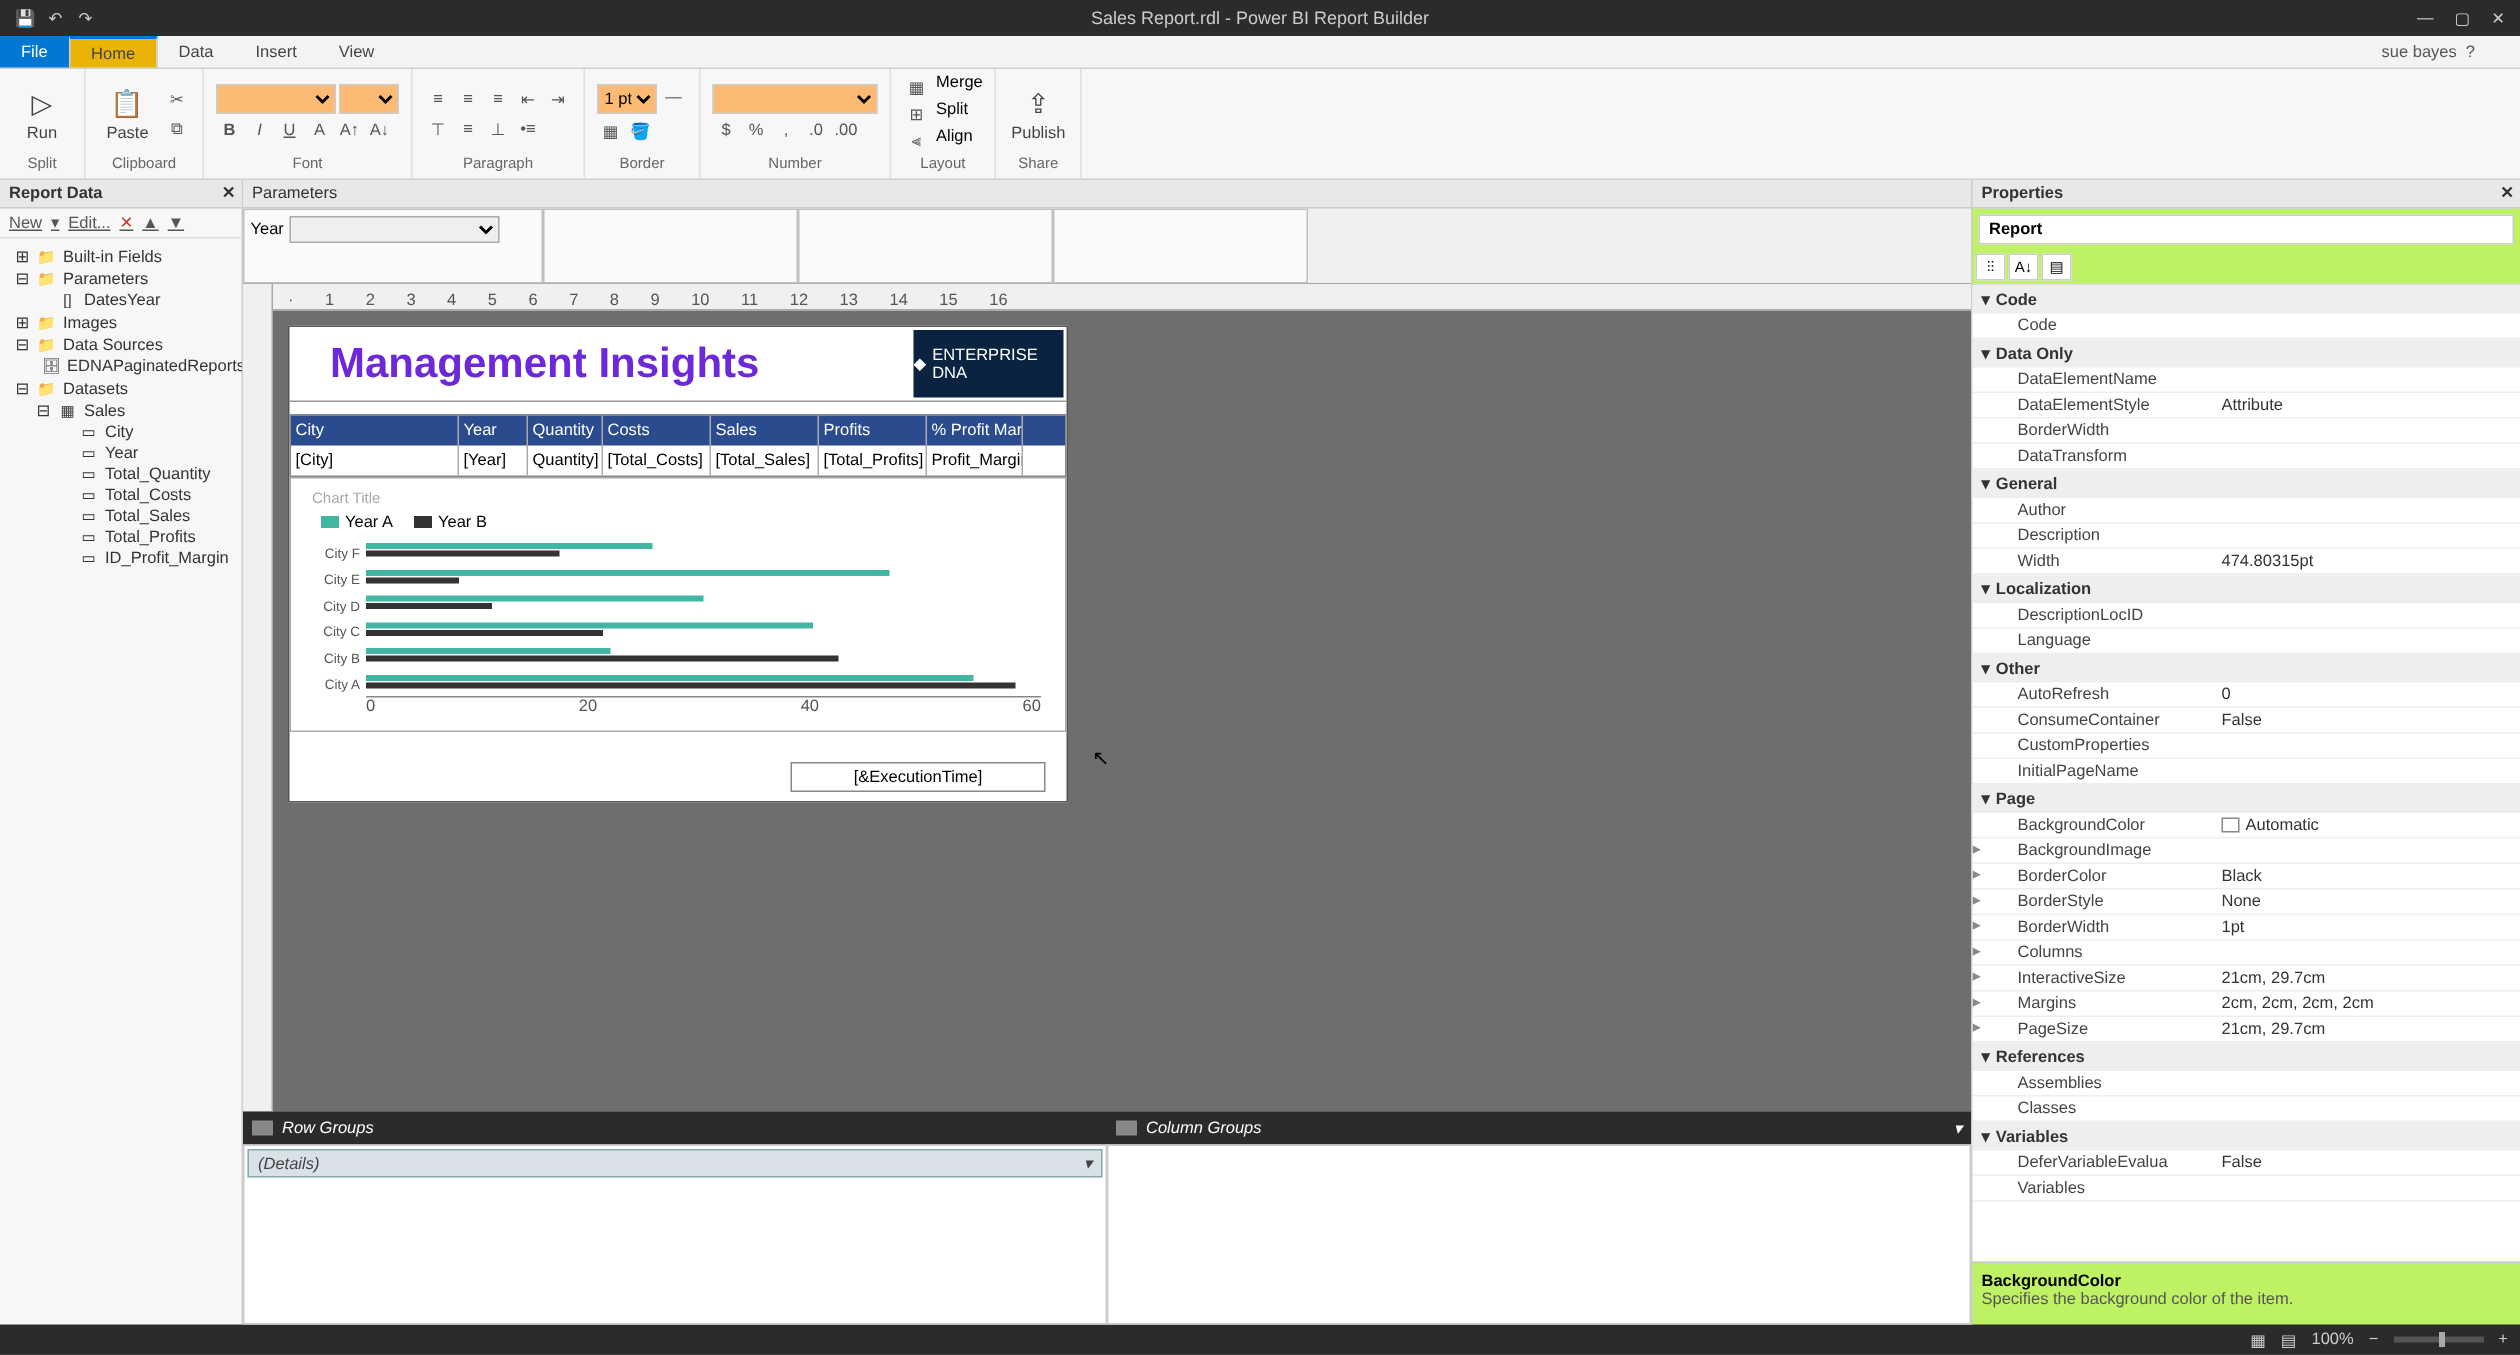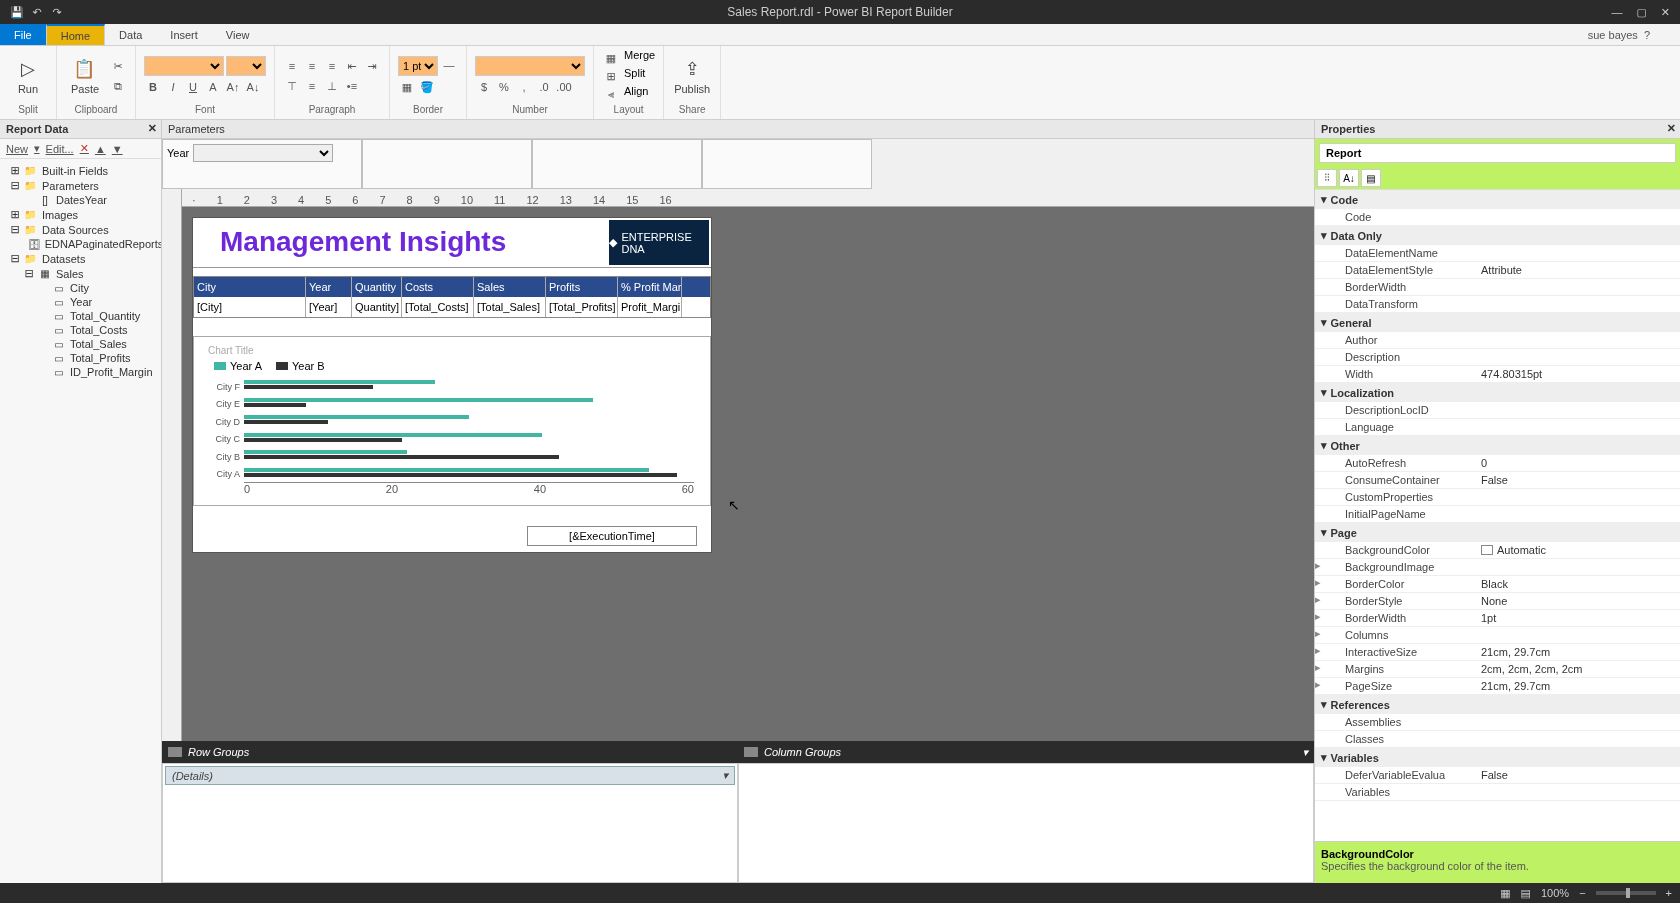--- a/index.html
+++ b/index.html
@@ -65,21 +65,21 @@
 .report-body { width: 520px; background: #fff; border: 1px solid #555; position: relative; }
 .report-heading { display: flex; border-bottom: 1px solid #999; }
 .rtitle { flex: 1; padding: 8px 27px; color: #6d28d9; font-size: 28px; font-weight: 700; }
 .rlogo { width: 100px; height: 45px; background: #0a2340; color: #fff; display: flex; align-items: center; justify-content: center; font-size: 9px; gap: 4px; margin: 2px; }
 .rtable { border: 1px solid #888; margin-top: 8px; font-size: 11px; }
 .rtable .thead { display: flex; background: #2a4b8d; color: #fff; }
 .rtable .tbody { display: flex; }
 .rtable .th, .rtable .td { padding: 4px 3px; border-right: 1px solid #aaa; overflow: hidden; white-space: nowrap; }
 .c1{width:112px}.c2{width:46px}.c3{width:50px}.c4{width:72px}.c5{width:72px}.c6{width:72px}.c7{width:64px;text-align:right}
 
-.chart-box { border: 1px solid #aaa; margin-top: 18px; height: 170px; padding: 6px; position: relative; }
+.chart-box { border: 1px solid #aaa; height: 170px; padding: 6px; position: relative; }
 .chart-title { color: #aaa; font-size: 10px; padding: 2px 8px; }
 .legend { display: flex; gap: 14px; padding: 2px 14px; font-size: 10px; }
 .legend .item { display: flex; align-items: center; gap: 4px; }
 .swatch { width: 12px; height: 8px; }
 .swatch.a { background: #40b6a3; } .swatch.b { background: #333; }
 .chart-area { position: relative; height: 105px; margin: 4px 10px 0 44px; }
 .bar { position: absolute; height: 4px; }
 .bar.a { background: #40b6a3; } .bar.b { background: #333; }
 .ylab { position: absolute; left: -40px; width: 36px; text-align: right; font-size: 9px; color: #555; transform: translateY(-50%); }
 .xaxis { border-top: 1px solid #888; position: absolute; bottom: 0; left: 0; right: 0; height: 1px; }

